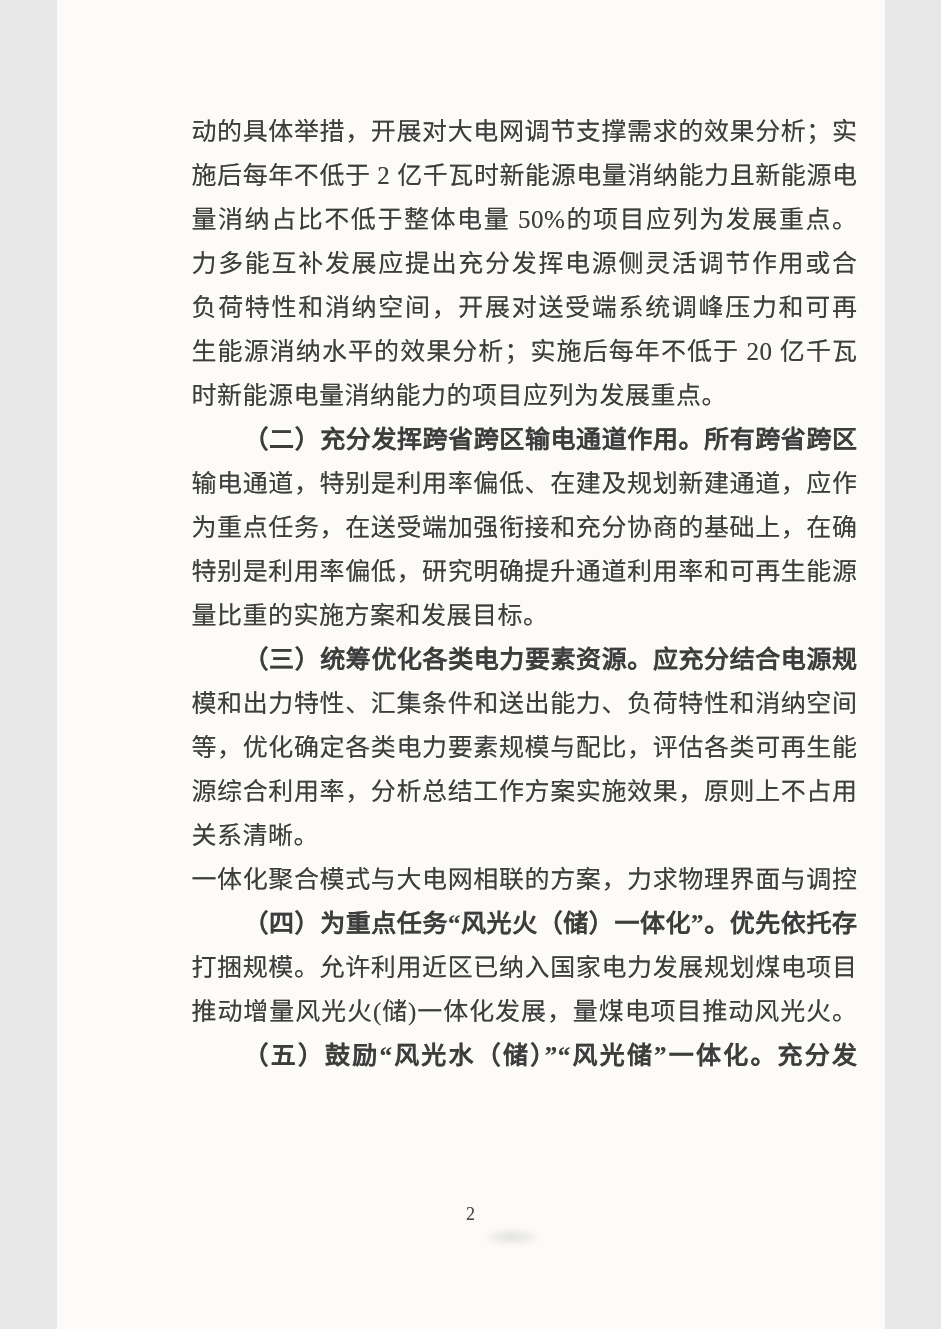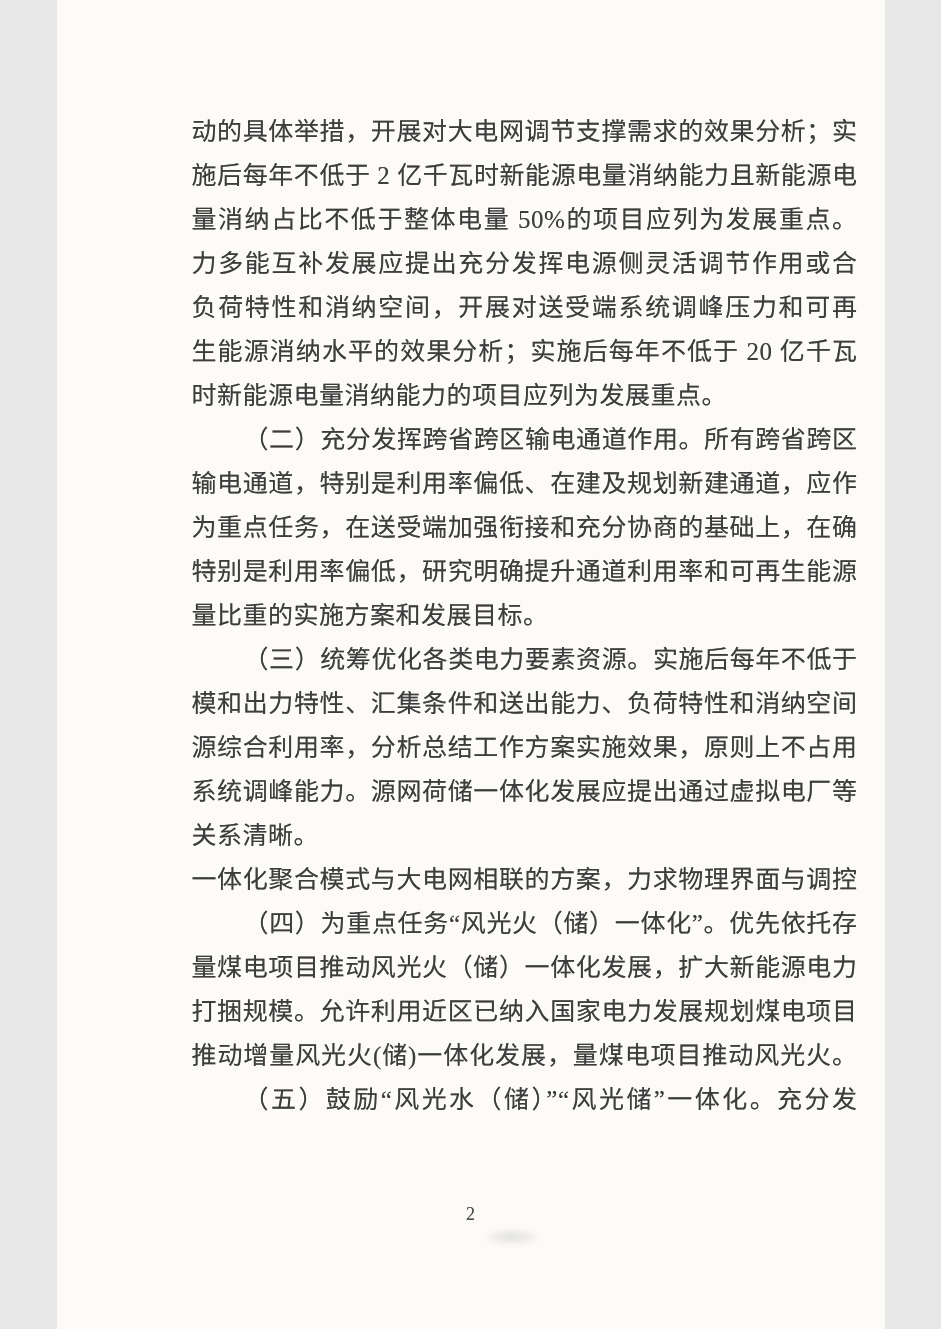--- a/index.html
+++ b/index.html
@@ -26,20 +26,21 @@
     overflow:hidden;
     text-align:justify;
     text-align-last:justify;
   }
   .ln.short{
     text-align:center;
     text-align-last:left;
   }
   .ln.indent{
     text-indent:52px;
+    font-weight:bold;
   }
   .page-number{
     position:absolute;
     left:0;right:0;top:1204px;
     text-align:center;
     font-size:18px;
     color:#4a4a4a;
     text-shadow:0 0 0.5px rgba(90,90,90,.5);
   }
   
@@ -76,28 +77,27 @@
     <div class="ln">量消纳占比不低于整体电量 50%的项目应列为发展重点。电</div>
     <div class="ln">力多能互补发展应提出充分发挥电源侧灵活调节作用或合</div>
     <div class="ln">负荷特性和消纳空间，开展对送受端系统调峰压力和可再</div>
     <div class="ln">生能源消纳水平的效果分析；实施后每年不低于 20 亿千瓦</div>
     <div class="ln short">时新能源电量消纳能力的项目应列为发展重点。</div>
     <div class="ln indent">（二）充分发挥跨省跨区输电通道作用。所有跨省跨区</div>
     <div class="ln">输电通道，特别是利用率偏低、在建及规划新建通道，应作</div>
     <div class="ln">为重点任务，在送受端加强衔接和充分协商的基础上，在确</div>
     <div class="ln">特别是利用率偏低，研究明确提升通道利用率和可再生能源电</div>
     <div class="ln short">量比重的实施方案和发展目标。</div>
-    <div class="ln indent">（三）统筹优化各类电力要素资源。实施后每年不低于</div>
+    <div class="ln indent">（三）统筹优化各类电力要素资源。应充分结合电源规</div>
     <div class="ln">模和出力特性、汇集条件和送出能力、负荷特性和消纳空间</div>
+    <div class="ln">等，优化确定各类电力要素规模与配比，评估各类可再生能</div>
     <div class="ln">源综合利用率，分析总结工作方案实施效果，原则上不占用</div>
-    <div class="ln">系统调峰能力。源网荷储一体化发展应提出通过虚拟电厂等</div>
     <div class="ln short">关系清晰。</div>
     <div class="ln">一体化聚合模式与大电网相联的方案，力求物理界面与调控</div>
     <div class="ln indent">（四）为重点任务“风光火（储）一体化”。优先依托存</div>
-    <div class="ln">量煤电项目推动风光火（储）一体化发展，扩大新能源电力</div>
     <div class="ln">打捆规模。允许利用近区已纳入国家电力发展规划煤电项目</div>
     <div class="ln">推动增量风光火(储)一体化发展，量煤电项目推动风光火。</div>
     <div class="ln indent">（五）鼓励“风光水（储）”“风光储”一体化。充分发</div>
   </div>
 
   <div class="page-number">2</div>
 
   <div class="artifact-vline"></div>
   <div class="artifact-hline"></div>
   <div class="artifact-smudge"></div>

